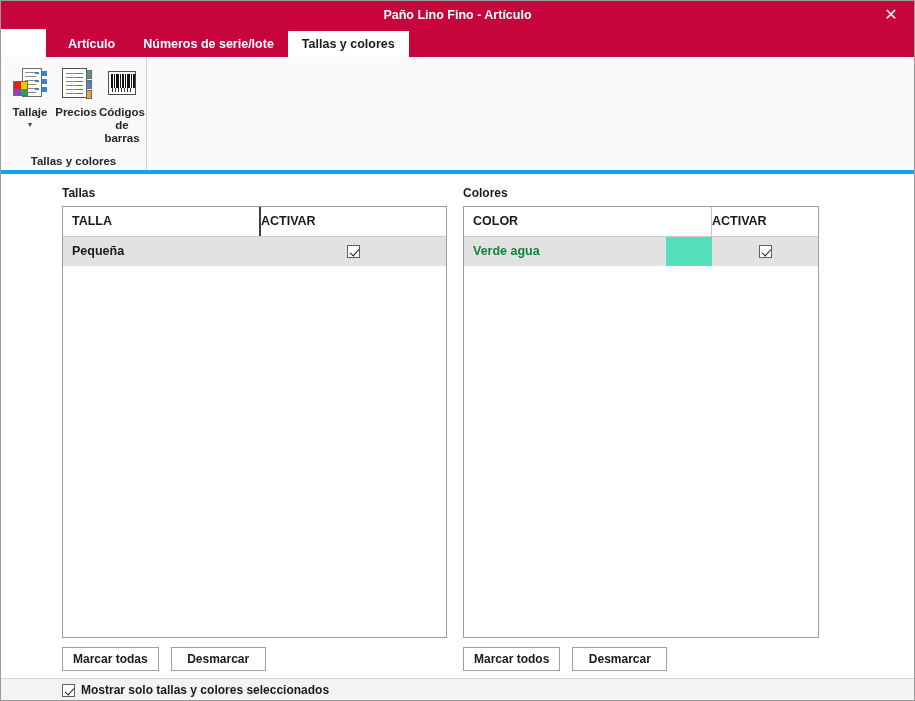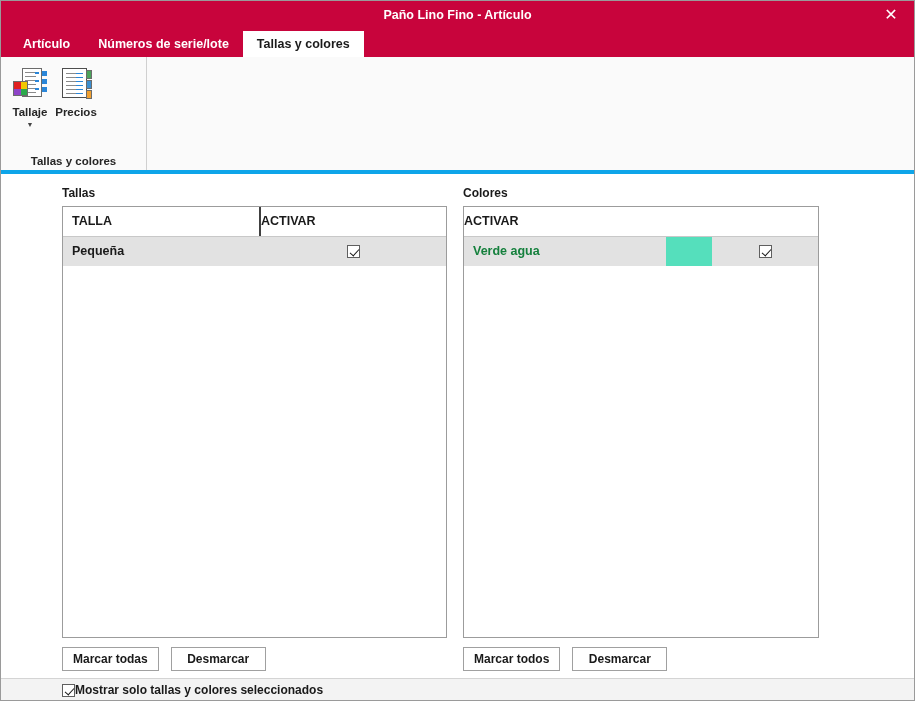--- a/index.html
+++ b/index.html
@@ -51,20 +51,21 @@
 
   
   .tabstrip {
     height: 28px;
     background: #c8043c;
     display: flex;
     align-items: flex-end;
     padding-left: 8px;
     flex: 0 0 auto;
     position: relative;
+    margin-left: 45px;
   }
   .tab {
     height: 26px;
     line-height: 26px;
     padding: 0 14px;
     color: #ffffff;
     font-size: 12.5px;
     cursor: pointer;
     white-space: nowrap;
   }
@@ -314,21 +315,21 @@
     text-align: center;
     padding: 0 10px;
     cursor: pointer;
     font-family: "Liberation Sans", sans-serif;
   }
 
   .show-only {
     margin-top: 12px;
     display: flex;
     align-items: center;
-    gap: 0;
+    gap: 6px;
     cursor: pointer;
   }
   .show-only-label {
     font-size: 12px;
     color: #1a1a1a;
     line-height: 14px;
   }
 
   
   .statusbar {
@@ -401,20 +402,43 @@
                 <u style="top:20px"></u>
                 <u style="top:24px"></u>
             </div>
             <span class="ic-tab" style="top:5px;  right:3px; background:#4aa35a"></span>
             <span class="ic-tab" style="top:15px; right:3px; background:#3a8ed0"></span>
             <span class="ic-tab" style="top:25px; right:3px; background:#f0a030"></span>
           </div>
           <div class="ribbon-label">Precios</div>
         </div>
 
+        <div class="ribbon-btn">
+          <div class="ribbon-icon">
+            <div class="ic-bc">
+              <i style="left:2px;  width:2px"></i>
+              <i style="left:5px;  width:1px"></i>
+              <i style="left:7px;  width:3px"></i>
+              <i style="left:11px; width:1px"></i>
+              <i style="left:13px; width:2px"></i>
+              <i style="left:16px; width:1px"></i>
+              <i style="left:18px; width:3px"></i>
+              <i style="left:22px; width:1px"></i>
+              <i style="left:24px; width:2px"></i>
+              <u style="left:3px;  width:1px"></u>
+              <u style="left:6px;  width:1px"></u>
+              <u style="left:9px;  width:1px"></u>
+              <u style="left:12px; width:1px"></u>
+              <u style="left:15px; width:1px"></u>
+              <u style="left:18px; width:1px"></u>
+              <u style="left:21px; width:1px"></u>
+            </div>
+          </div>
+          <div class="ribbon-label wrap">Códigos de barras</div>
+        </div>
 
       </div>
       <div class="group-title">Tallas y colores</div>
     </div>
   </div>
 
   <div class="content">
 
     <div class="panel panel-left">
       <div class="panel-caption">Tallas</div>
@@ -441,20 +465,21 @@
         <span class="cb checked"></span>
         <span class="show-only-label">Mostrar solo tallas y colores seleccionados</span>
       </div>
     </div>
 
     <div class="panel panel-right">
       <div class="panel-caption">Colores</div>
 
       <div class="grid-box">
         <div class="grid-head">
+          <div class="gh gh-name-c">COLOR</div>
           <div class="gh gh-act">ACTIVAR</div>
         </div>
         <div class="grid-row">
           <div class="cell-name-c">
             <span>Verde agua</span>
             <span class="swatch" style="background: rgb(85, 223, 188);"></span>
           </div>
           <div class="cell-act">
             <span class="cb checked"></span>
           </div>

